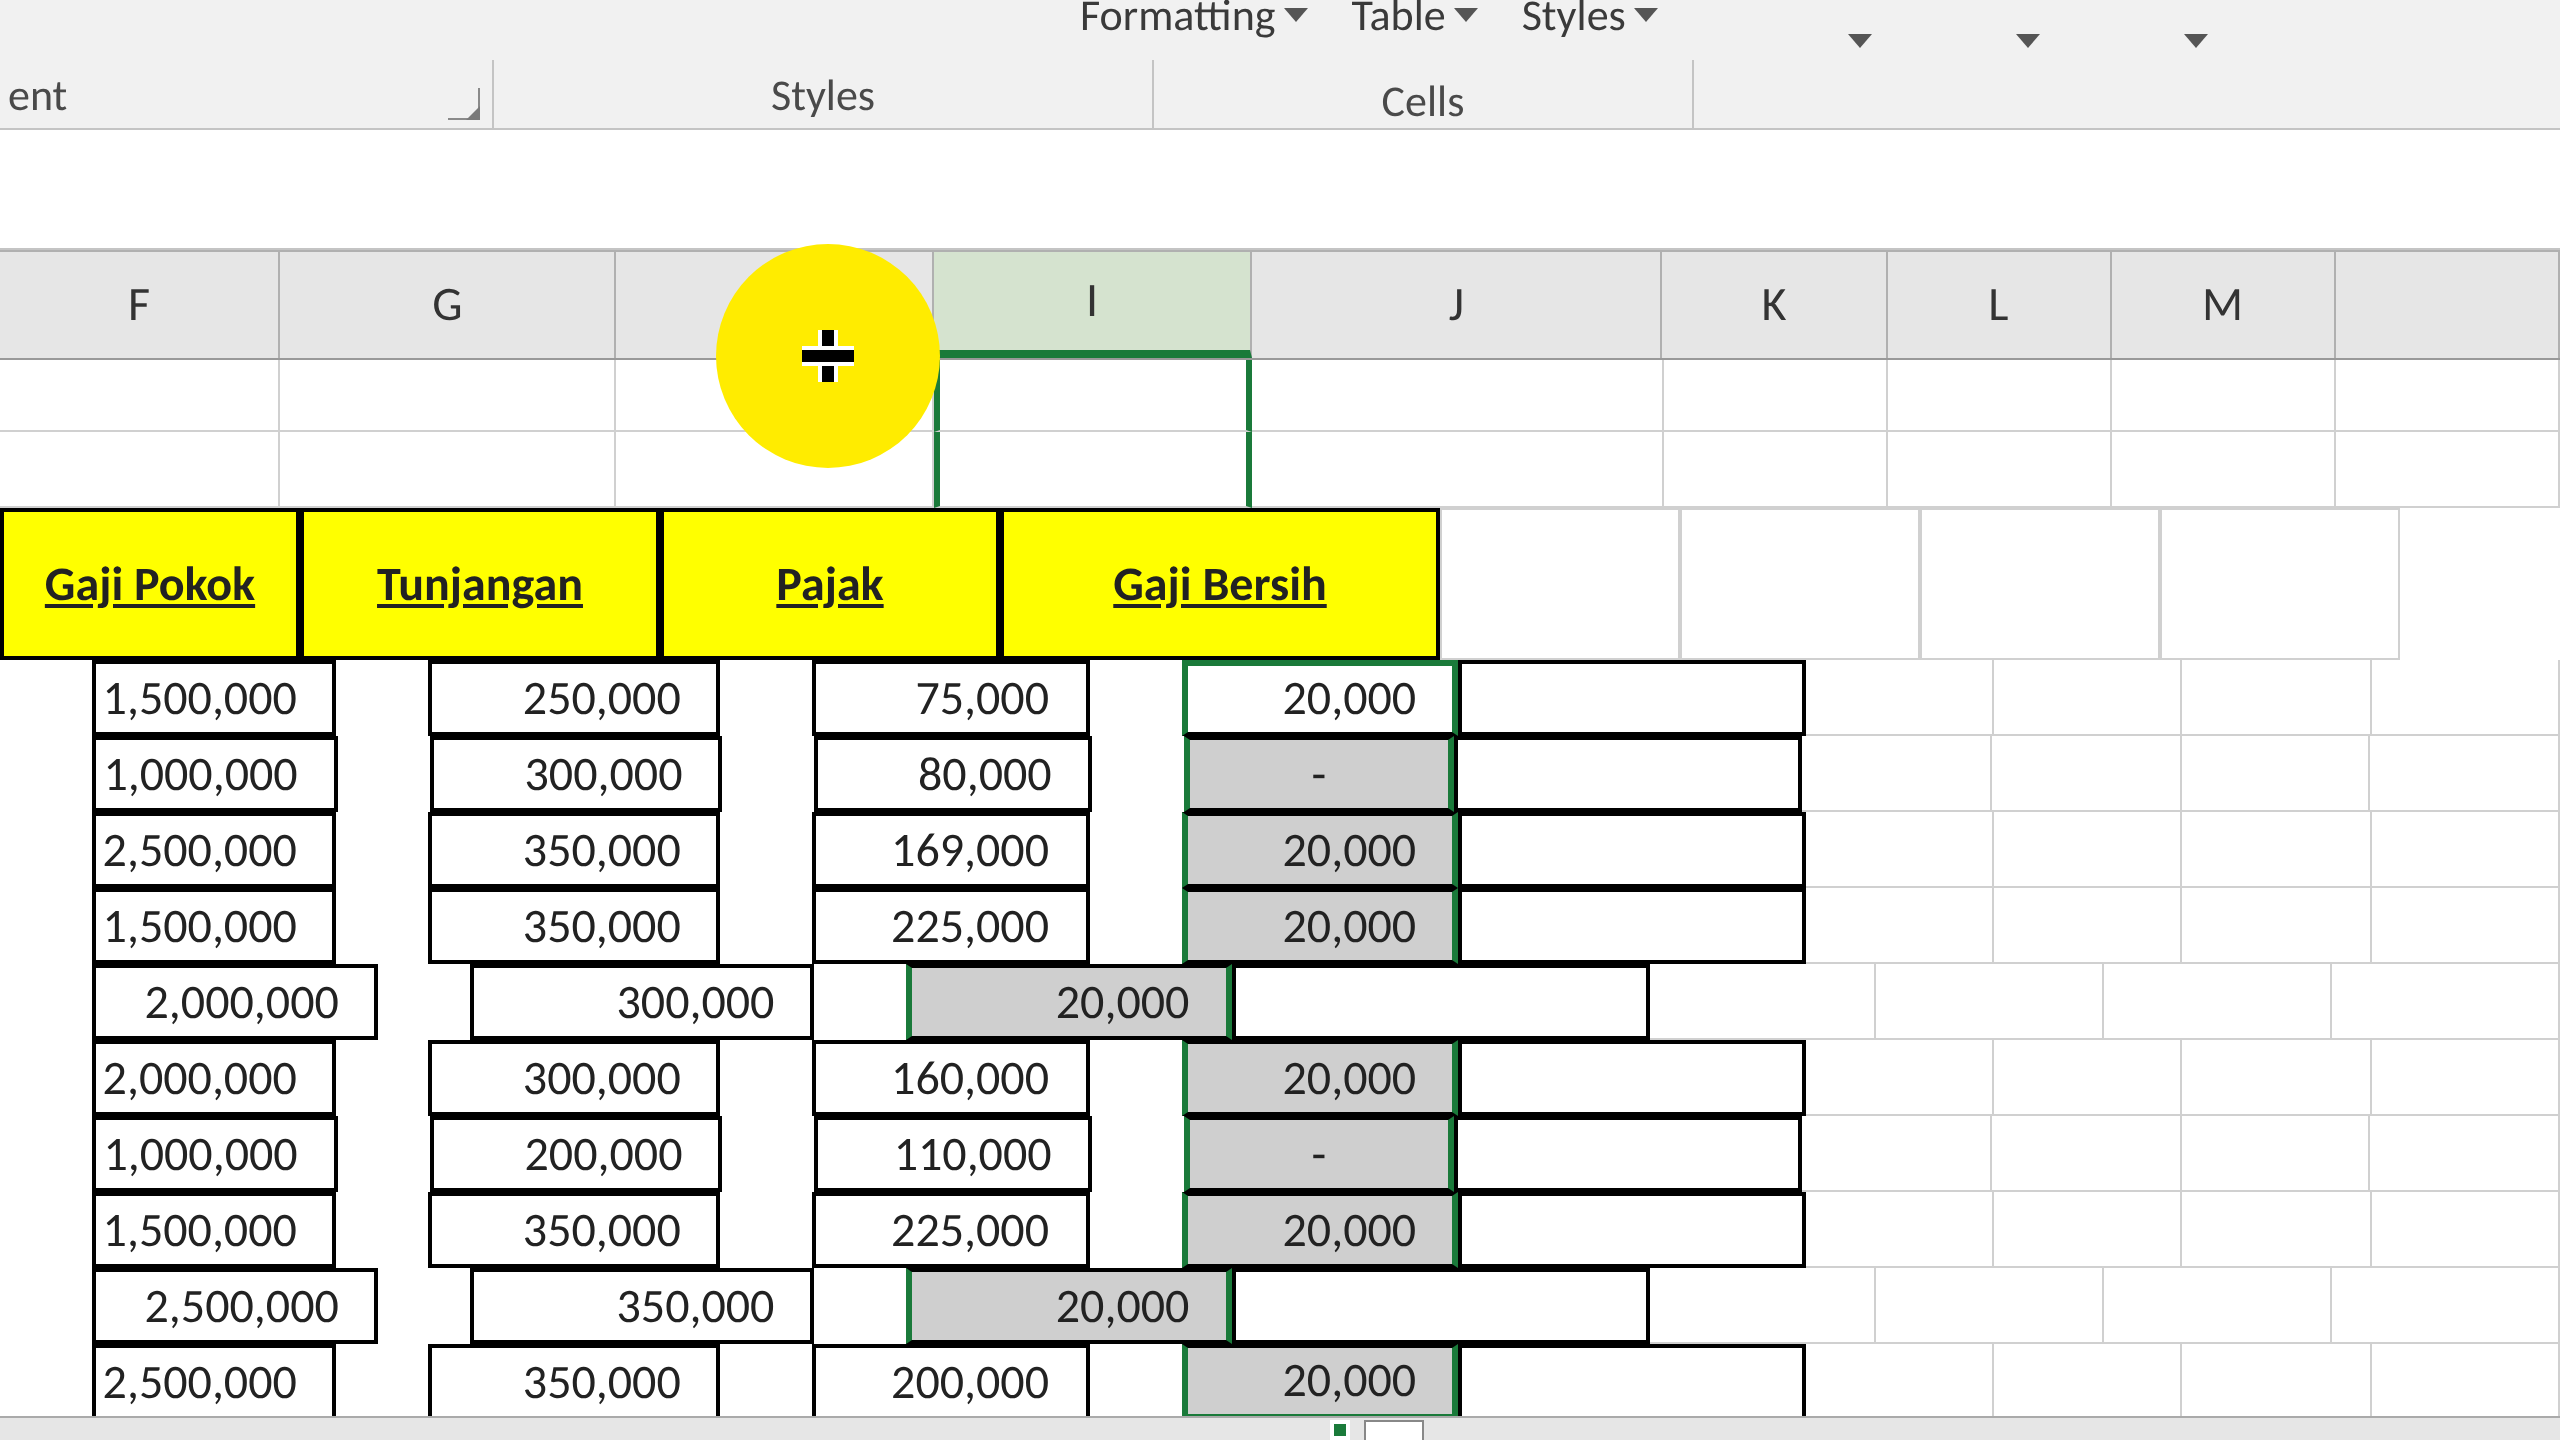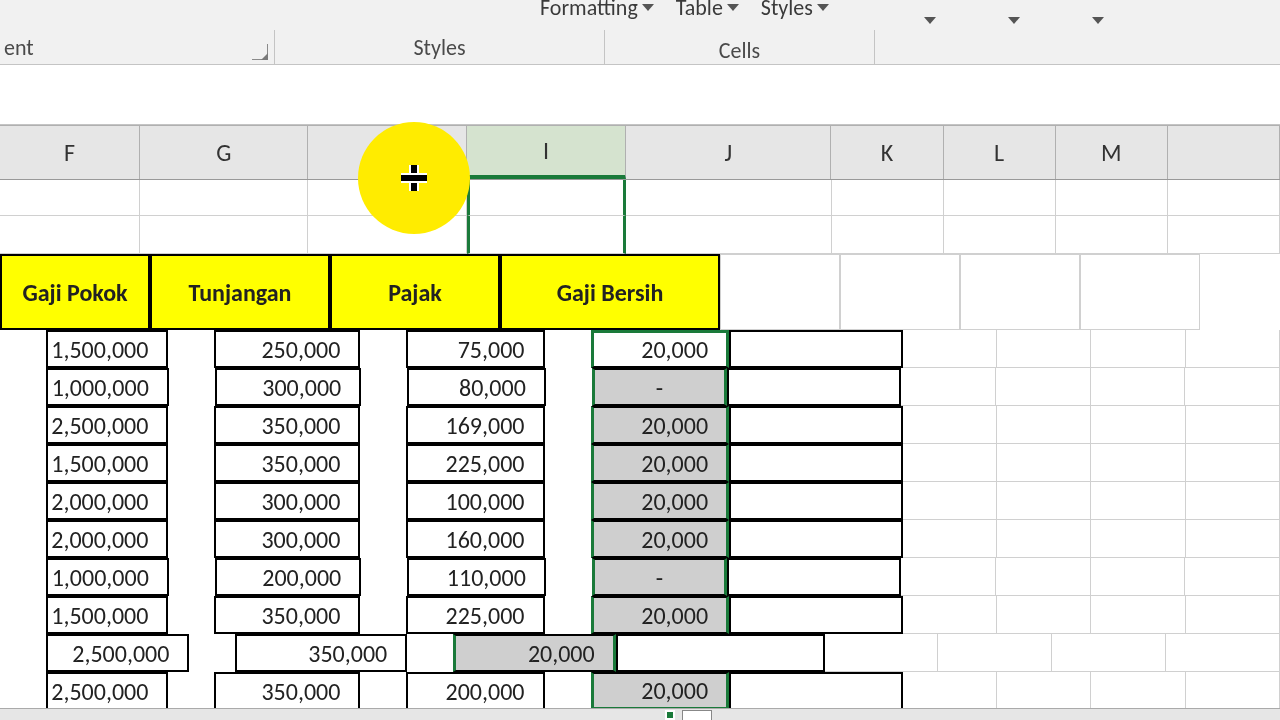--- a/index.html
+++ b/index.html
@@ -145,20 +145,21 @@
     align-items: center;
     position: relative;
   }
   .grow.header-row .gcell {
     height: 76px;
     background: #ffff00;
     font-weight: 700;
     justify-content: center;
     text-align: center;
     border: 2px solid #000;
+    text-decoration: underline;
   }
   .grow.data-row .gcell.data {
     border: 2px solid #000;
     justify-content: flex-end;
     padding-right: 18px;
     margin-left: 46px;
   }
   .grow.data-row .gcell.empty-j {
     border: 2px solid #000;
   }
@@ -251,21 +252,21 @@
       <span>Styles</span>
       <span class="dd-arrow"></span>
     </div>
   </div>
   <div class="ribbon-big" style="left:900px;">
     <div class="big-icon"></div>
     <div class="big-icon"></div>
     <div class="big-icon"></div>
   </div>
   <div class="ribbon-groups">
-    <div class="rgroup" style="width:275px; justify-content:flex-start; padding-left:4px;text-align:right;">
+    <div class="rgroup" style="width:247px; justify-content:flex-start; padding-left:4px;text-align:right;">
       <span>ent</span>
       <span class="launcher"></span>
     </div>
     <div class="rgroup" style="width:330px;">
       <span>Styles</span>
     </div>
     <div class="rgroup" style="width:270px;align-items:flex-end;">
       <span>Cells</span>
     </div>
     <div class="rgroup" style="flex:1; border-right:none;"></div>
@@ -424,23 +425,20 @@
         <div class="gcell colM"></div>
         <div class="gcell colN"></div>
       </div>
       <div class="grow data-row">
         <div class="gcell colF data">
           <span>2,000,000</span>
         </div>
         <div class="gcell colG data">
           <span>300,000</span>
         </div>
-        <div class="gcell colH data">
-          <span>100,000</span>
-        </div>
         <div class="gcell colI data sel-range sel-border-left sel-border-right">
           <span>20,000</span>
         </div>
         <div class="gcell colJ empty-j"></div>
         <div class="gcell colK"></div>
         <div class="gcell colL"></div>
         <div class="gcell colM"></div>
         <div class="gcell colN"></div>
       </div>
       <div class="grow data-row">

